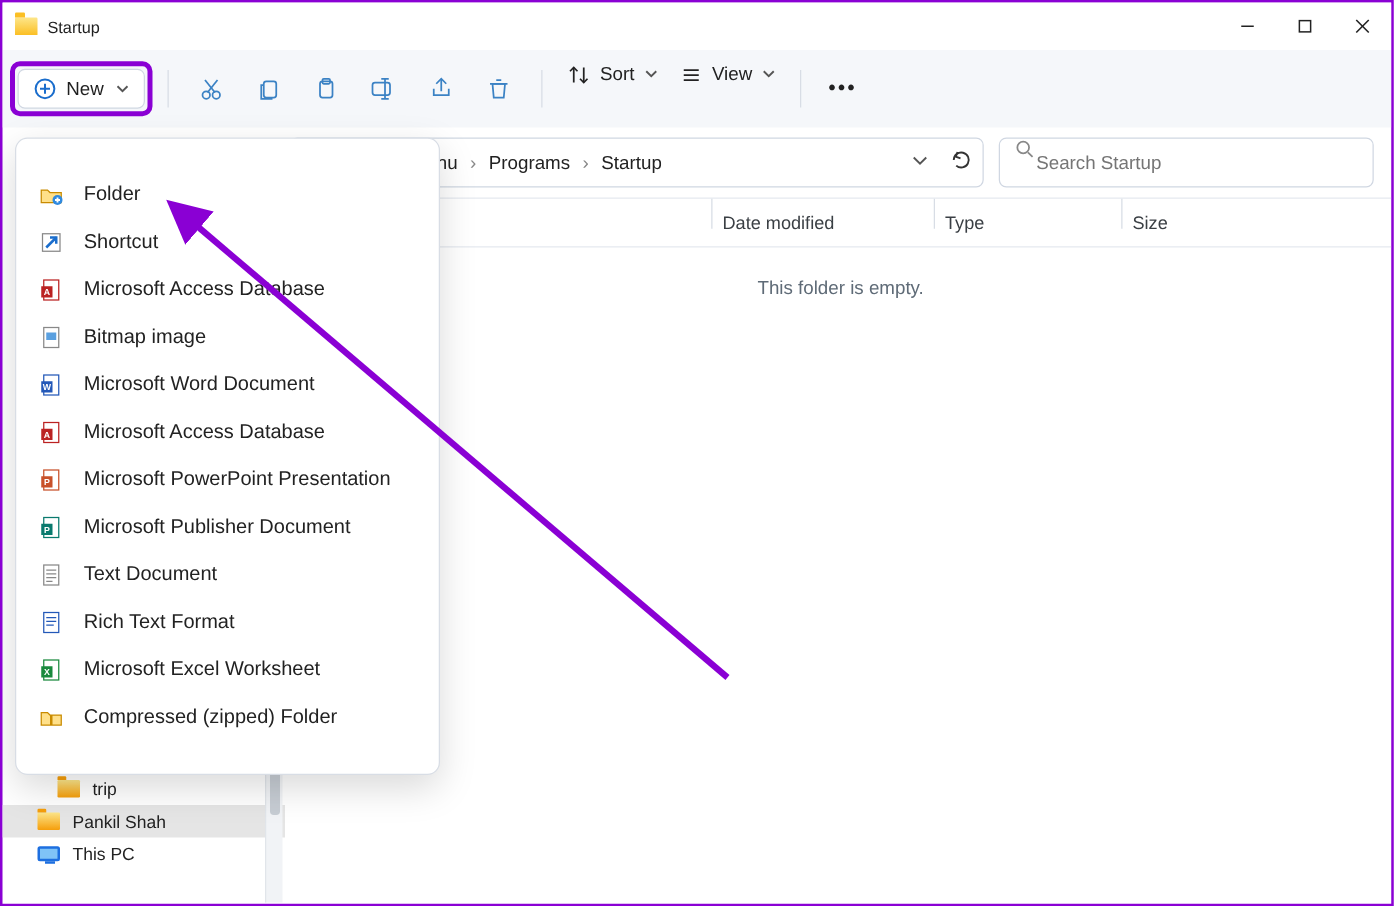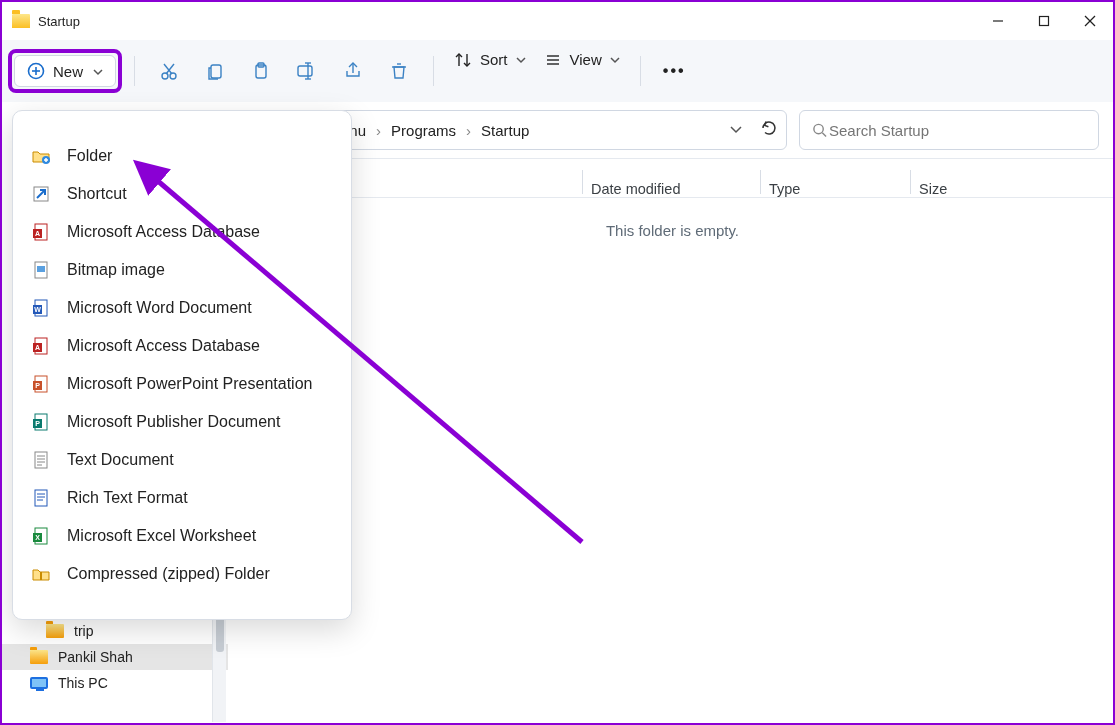--- a/index.html
+++ b/index.html
@@ -27,24 +27,24 @@
     .tb-labeled { display:flex; gap:8px; padding:0 8px; height:40px; color:#222; font-size:15px; }
     .tb-labeled svg { stroke:#222; fill:none; stroke-width:1.4; }
     .more-dots { letter-spacing:2px; font-weight:bold; color:#222; padding:0 10px; }
 
     
     .locrow { height:56px; display:flex; align-items:center; gap:12px; padding: 0 14px 0 230px; position: relative; }
     .breadcrumb-box { flex:1; height:40px; border:1px solid #d0d7e2; border-radius:6px; display:flex; align-items:center; padding:0 8px; gap:14px; background:#fff; position: relative; }
     .breadcrumb { display:flex; align-items:center; gap:10px; font-size:15px; color:#222; overflow:hidden; }
     .breadcrumb .sep { color:#888; }
     .bc-right { display:flex; align-items:center; gap:18px; margin-left:auto; color:#444; }
-    .search-box { width:300px; height:40px; border:1px solid #d0d7e2; border-radius:6px; display:flex; align-items:center; padding:0 12px; gap:2px; color:#777; font-size:15px; background:#fff; }
-
-    
-    .colheaders { position:absolute; left:230px; right:0; top:156px; height:40px; border-top:1px solid #e5e9ef; border-bottom:1px solid #e5e9ef; display:flex; align-items:flex-end; font-size:14.5px; color:#3a3f44; }
+    .search-box { width:300px; height:40px; border:1px solid #d0d7e2; border-radius:6px; display:flex; padding:0 12px; gap:2px; color:#777; font-size:15px; background:#fff; }
+
+    
+    .colheaders { position:absolute; left:217px; right:0; top:156px; height:40px; border-top:1px solid #e5e9ef; border-bottom:1px solid #e5e9ef; display:flex; align-items:flex-start; font-size:14.5px; color:#3a3f44; }
     .ch-name { width:342px; display:flex; align-items:center; padding-left:40px; gap:16px; }
     .ch-date { width:178px; padding-left:8px; }
     .ch-type { width:150px; padding-left:8px; }
     .ch-size { flex:1; padding-left:8px; }
     .col-sep { display:inline-block; width:1px; height:24px; background:#d8dde5; margin-right:8px; }
 
     .empty-msg { position:absolute; left:230px; right:0; top:220px; text-align:center; color:#5f6b77; font-size:15px; }
 
     
     .sidebar { position:absolute; left:0; top:590px; width:226px; }

